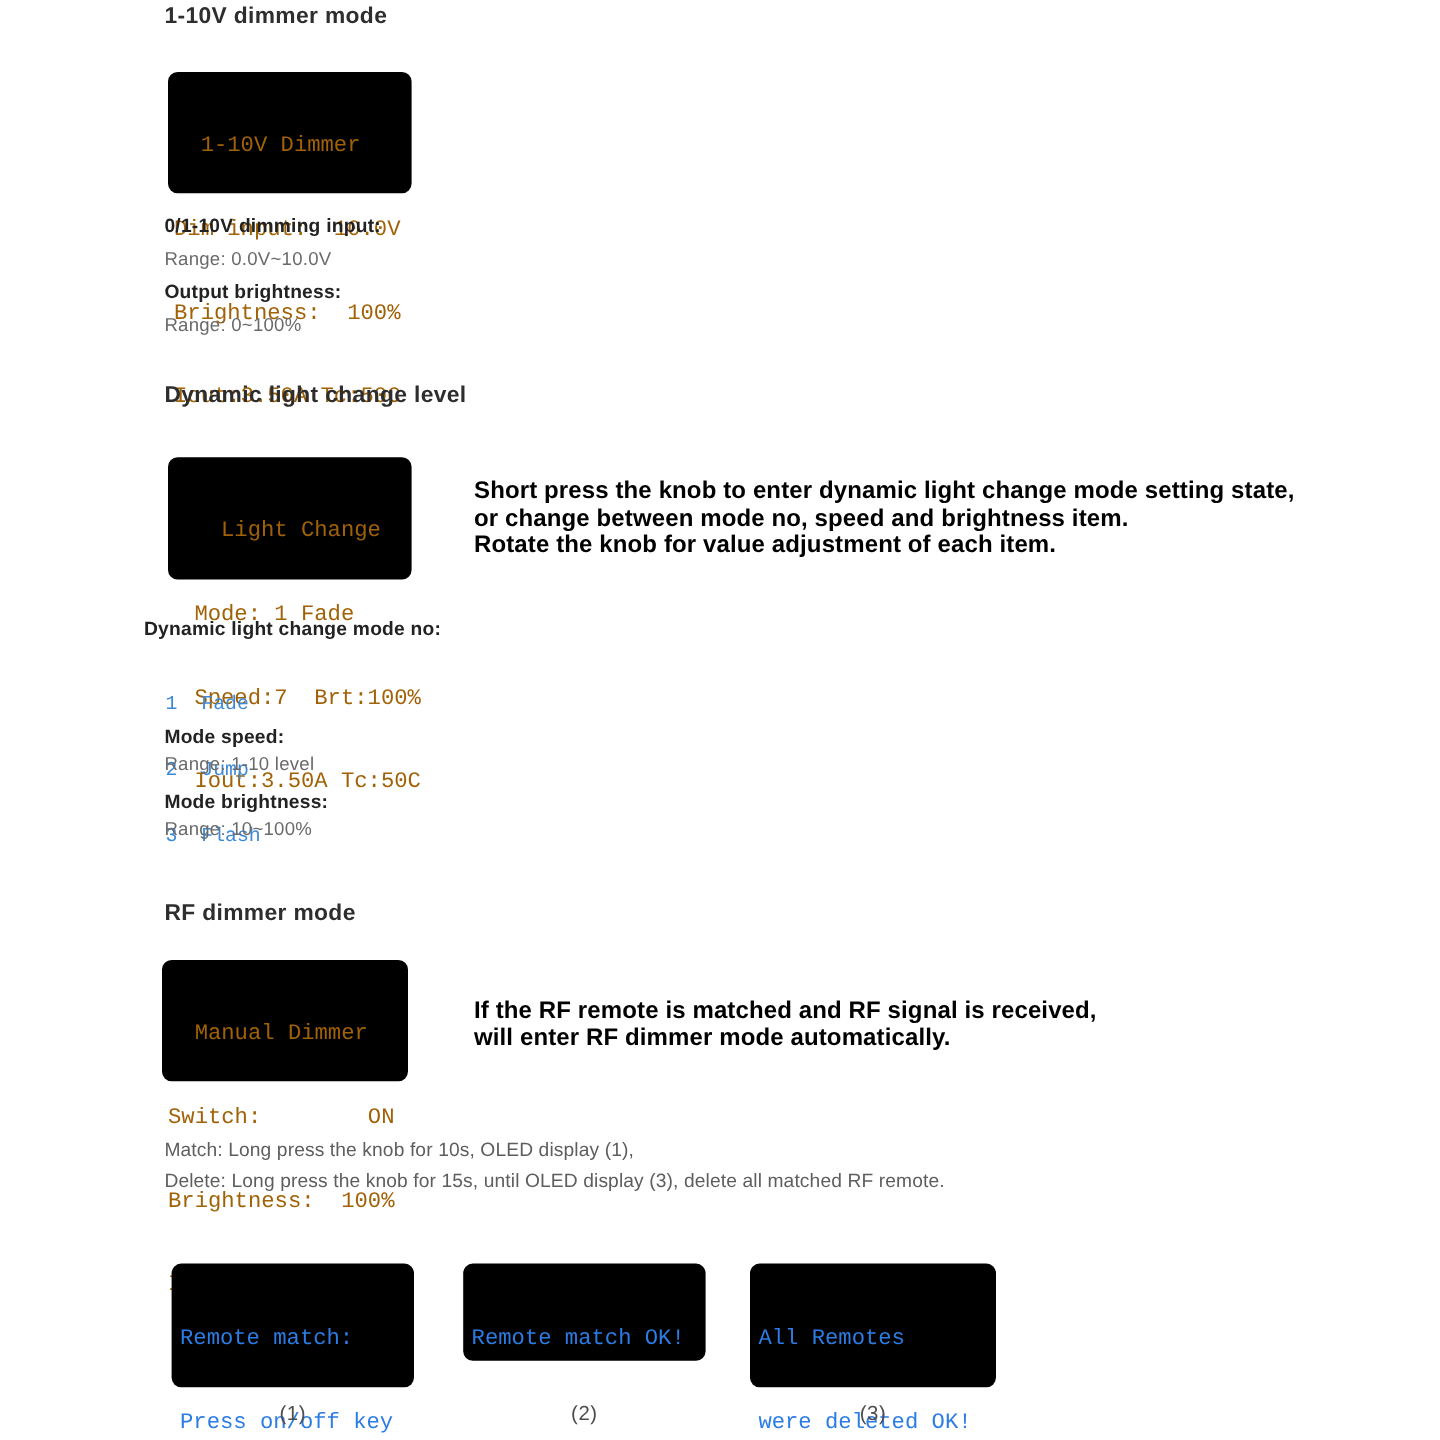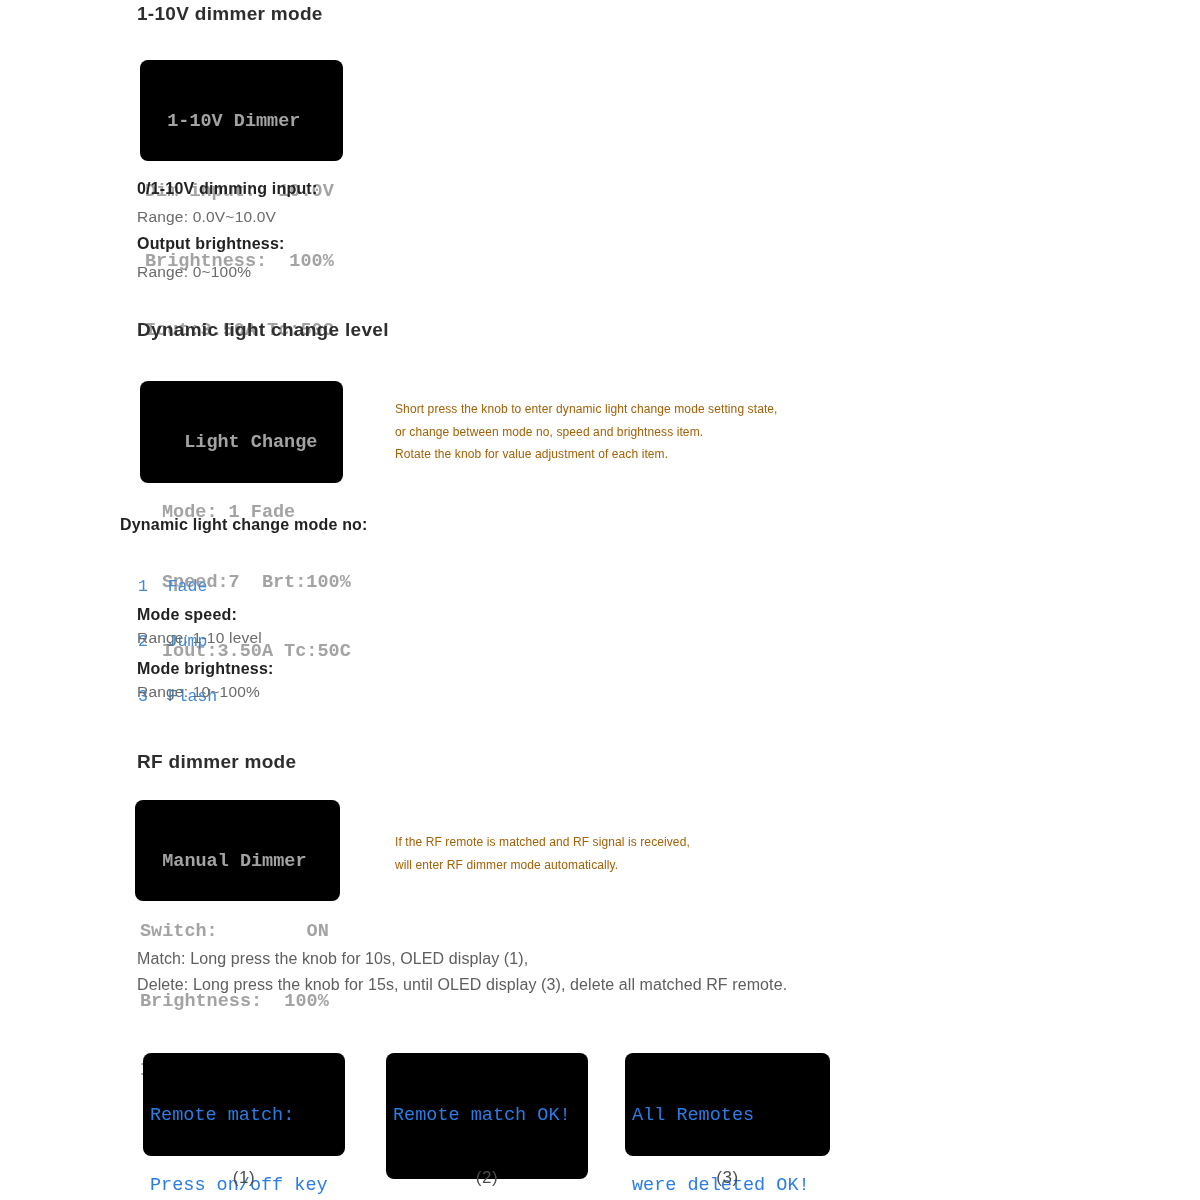--- a/index.html
+++ b/index.html
@@ -8,32 +8,31 @@
     width:1200px; height:1200px; position:relative; overflow:hidden;
     font-family:"Liberation Sans", sans-serif;
   }
   .abs { position:absolute; }
 
   .section-heading {
     font-size:19px; font-weight:600; color:#2e2e2e; letter-spacing:0.3px;
   }
 
   .oled {
-    background:#000000; border-radius:8px; color:#a3a3a3;
+    background:#000000; border-radius:8px; color:#a16207;
     font-family:"Liberation Mono","DejaVu Sans Mono",monospace;
     font-size:18.5px; line-height:23.2px; white-space:pre;
     padding:4px 5px;
-    font-weight:bold;
   }
   .oled .oled-line { white-space:pre; }
 
   .spec-label { font-size:16px; font-weight:700; color:#222222; letter-spacing:0.2px; }
   .spec-range { font-size:15.5px; color:#6a6a6a; letter-spacing:0.2px; }
 
-  .note { font-size:12px; color:#a16207; line-height:22.7px; letter-spacing:0.1px; }
+  .note { font-size:20px; color:#000000; line-height:22.7px; letter-spacing:0.1px;font-weight:bold; }
 
   .mode-list {
     font-family:"Liberation Mono","DejaVu Sans Mono",monospace;
     font-size:16.5px; line-height:18.4px; color:#3e89d8; white-space:pre;
   }
 
   .match-para { font-size:16px; color:#5e5e5e; line-height:25.5px; letter-spacing:0.1px; }
   .match-line.indent { padding-left:63px; }
 
   .mini-display {
@@ -111,21 +110,21 @@
 </div>
 
 <div class="abs mini-display" style="left:143px; top:1053px; width:202px; height:103px;">
   <div>Remote match:</div>
   <div>Press on/off key</div>
   
   
 </div>
 <div class="abs display-caption" style="left:143px; top:1168px; width:202px;">(1)</div>
 
-<div class="abs mini-display" style="left:386px; top:1053px; width:202px; height:126px;">
+<div class="abs mini-display" style="left:386px; top:1053px; width:202px; height:81px;">
   <div>Remote match OK!</div>
 </div>
 <div class="abs display-caption" style="left:386px; top:1168px; width:202px;">(2)</div>
 
 <div class="abs mini-display" style="left:625px; top:1053px; width:205px; height:103px;">
   <div>All Remotes</div>
   <div>were deleted OK!</div>
 </div>
 <div class="abs display-caption" style="left:625px; top:1168px; width:205px;">(3)</div>
 

